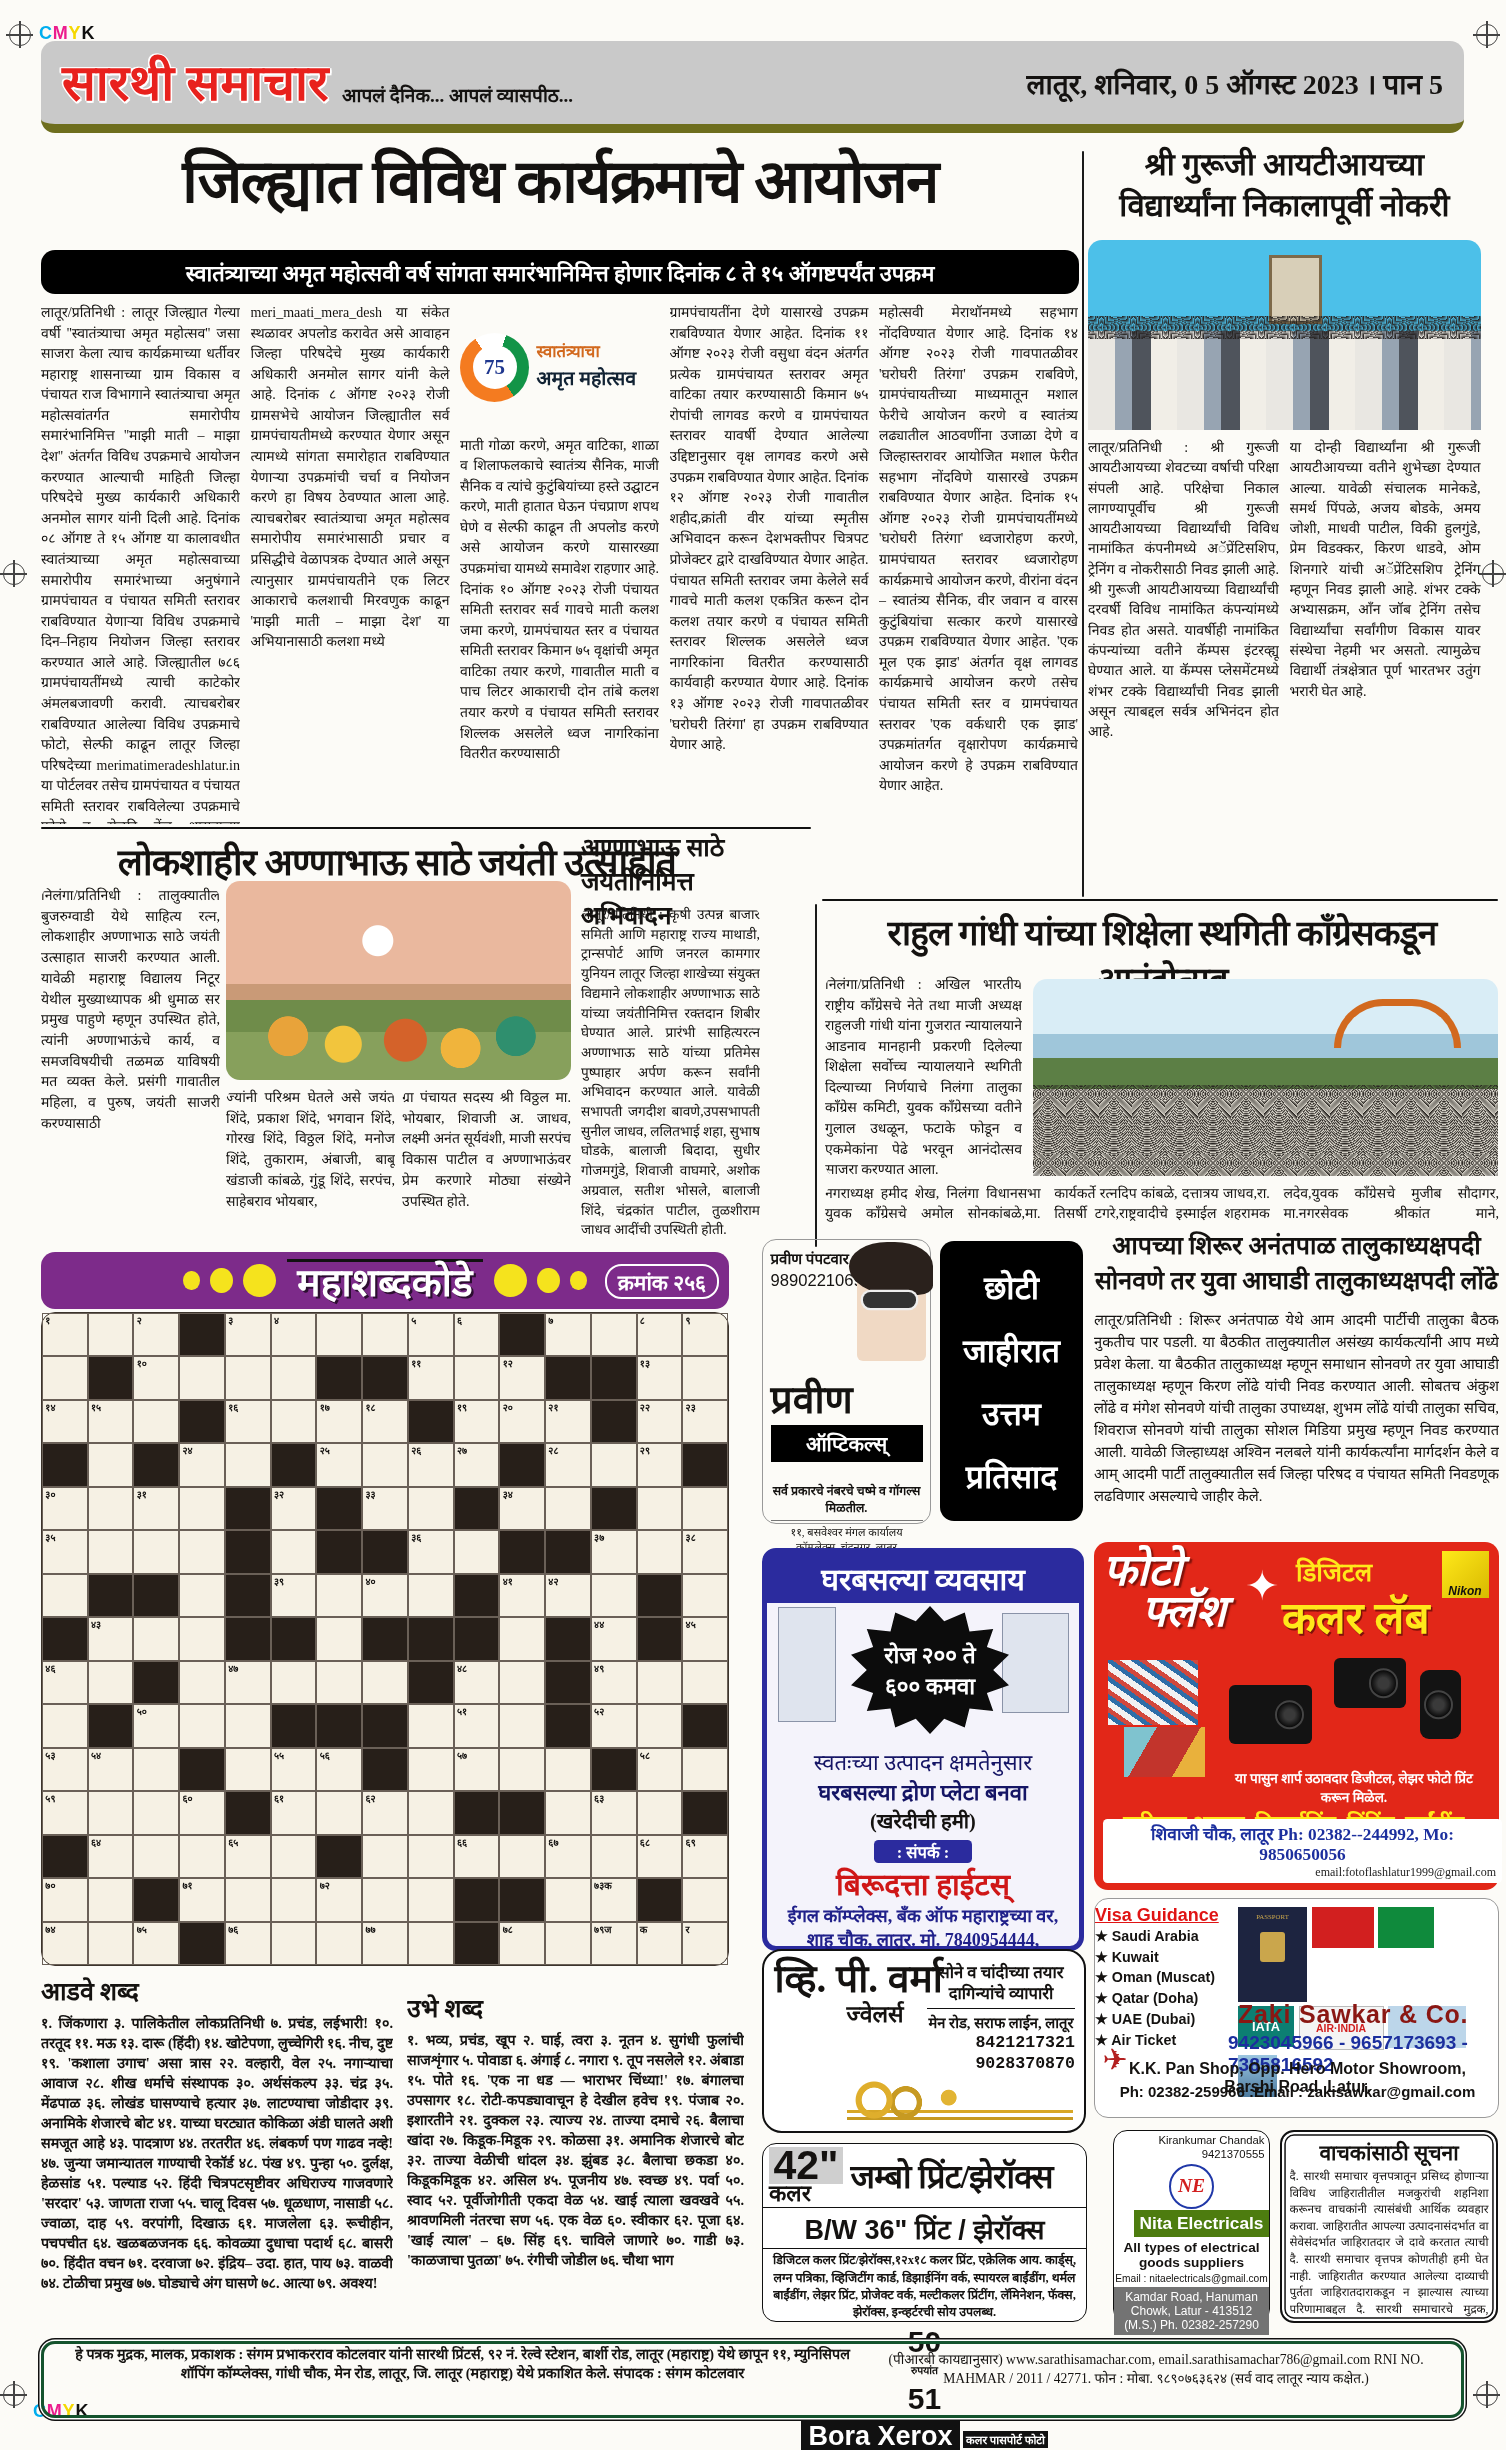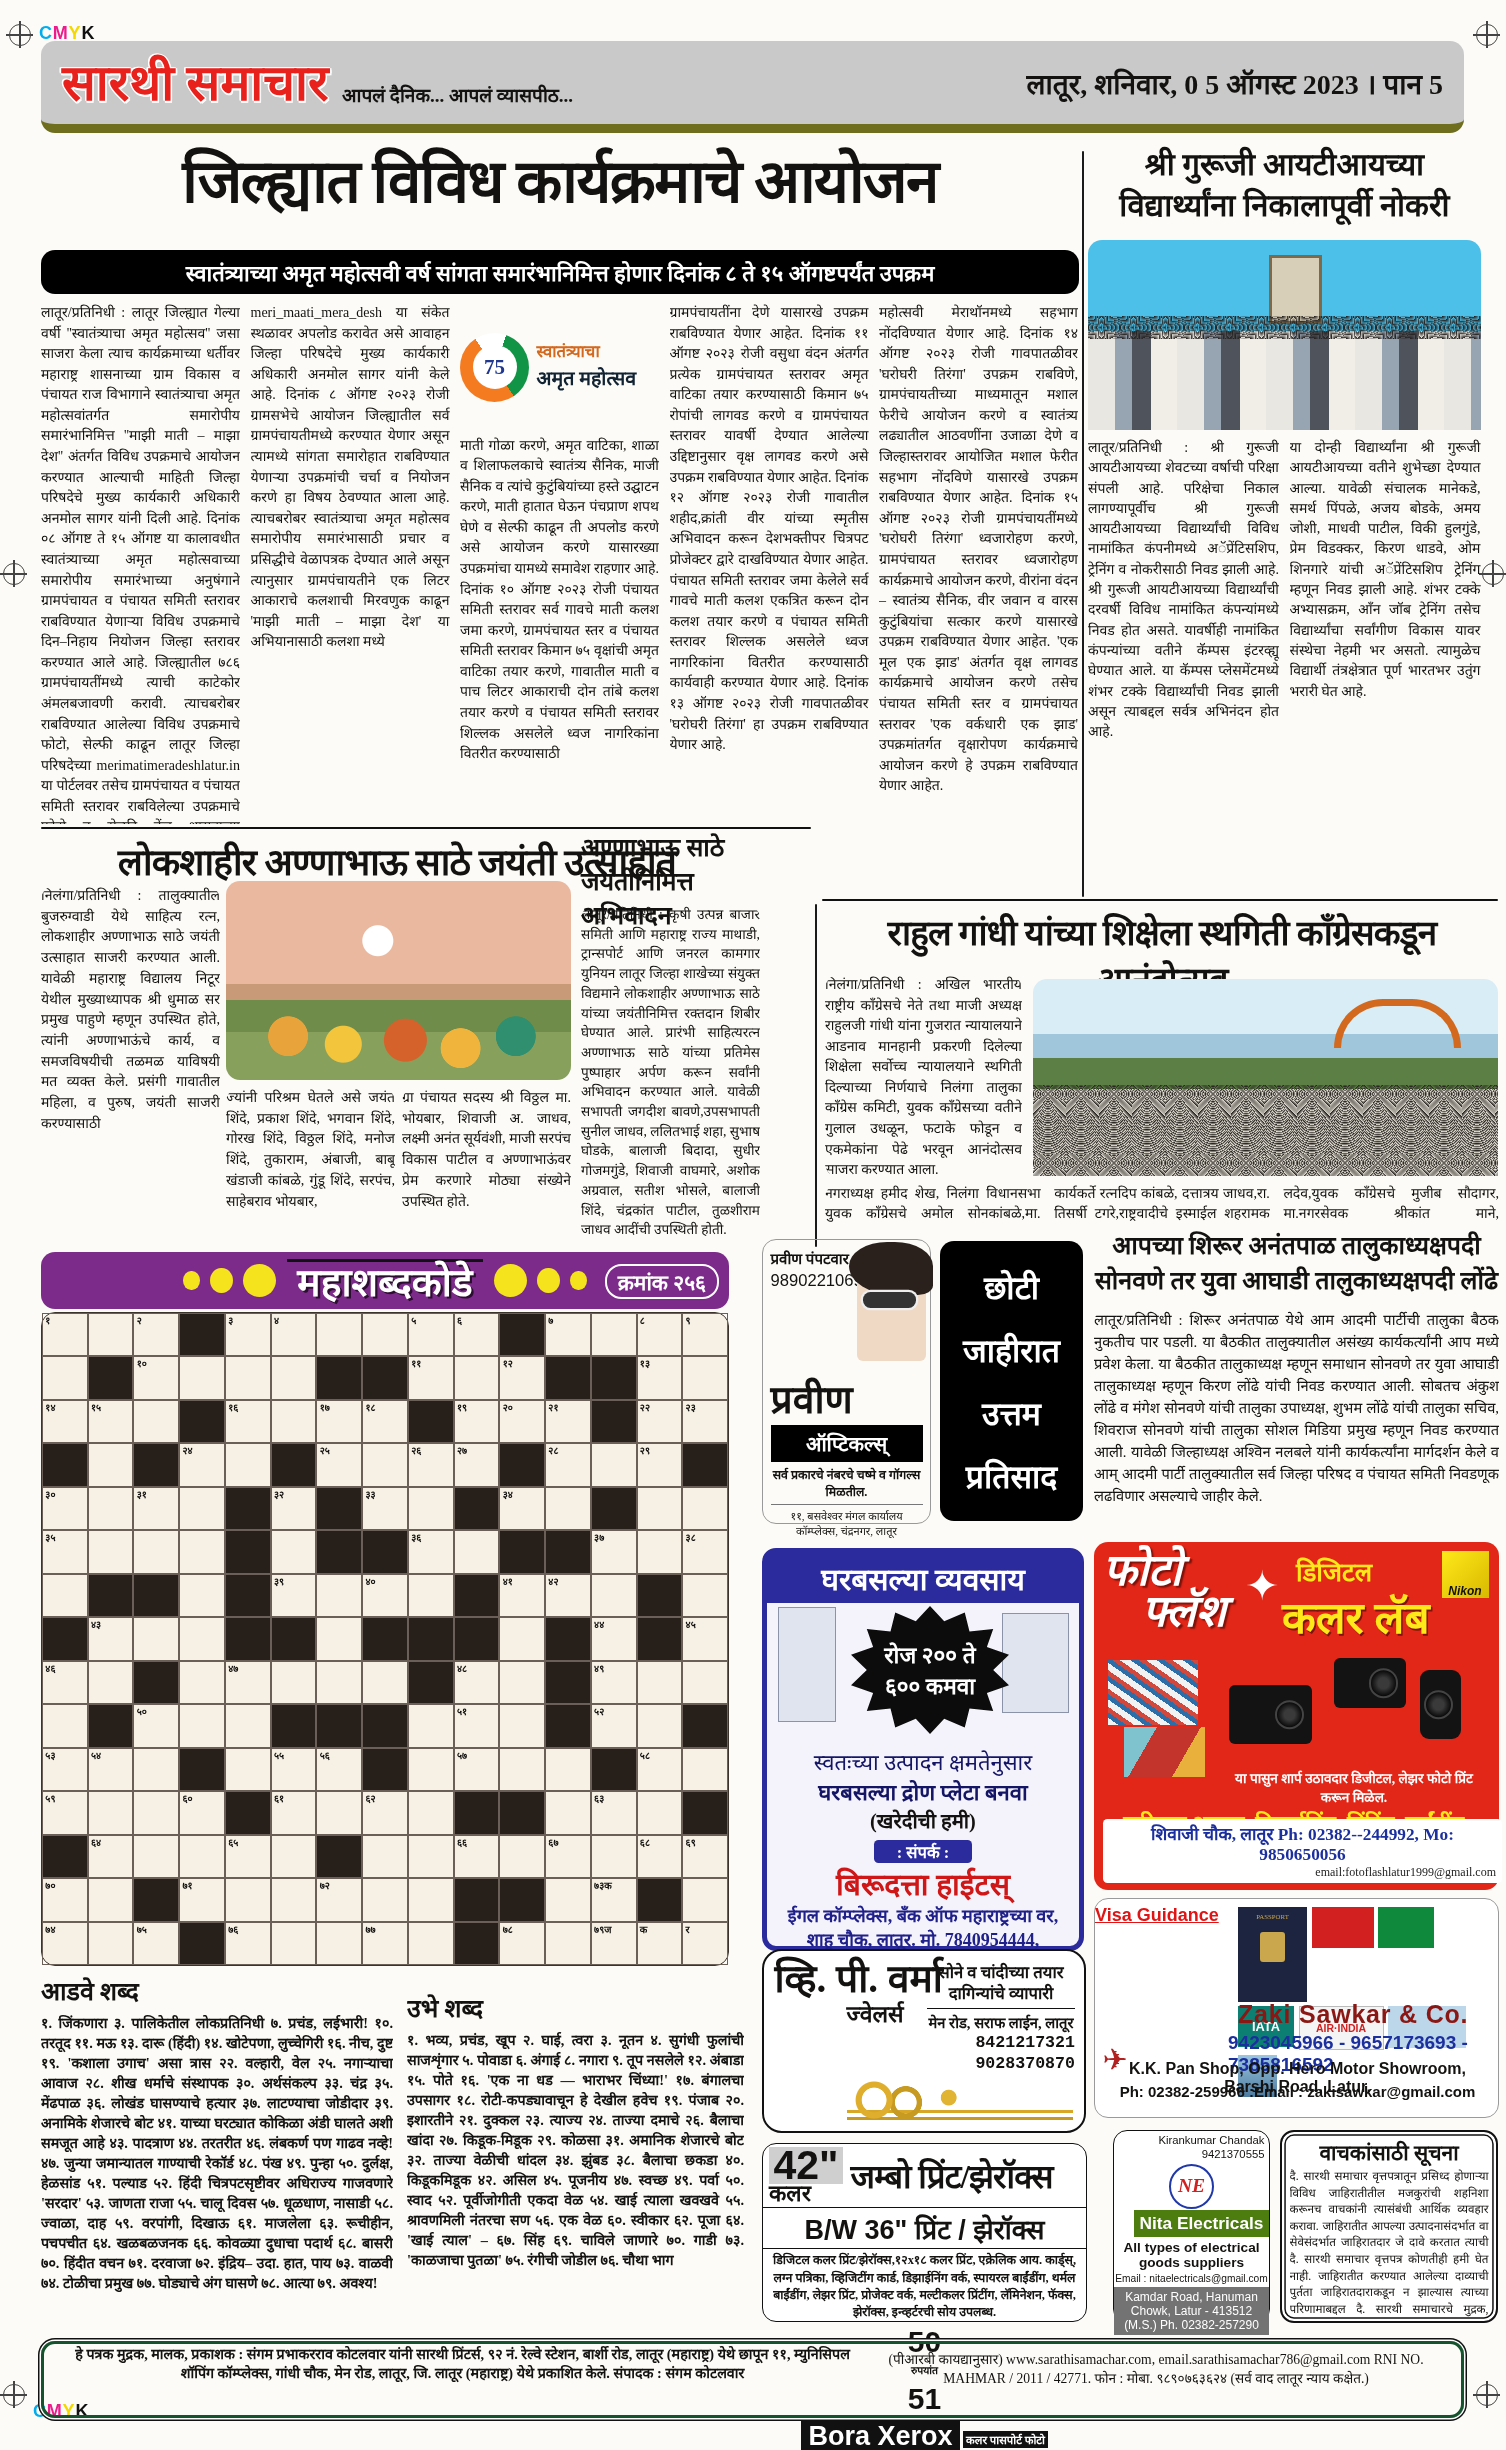--- a/index.html
+++ b/index.html
@@ -103,21 +103,21 @@
   .clue-title{font-size:25px;font-weight:bold;margin-bottom:6px;}
   .clue-text{font-size:14.3px;font-weight:bold;line-height:1.4;text-align:justify;}
   .praveen{left:762px;top:1239px;width:169px;height:285px;border:0.8px solid #999;padding:7.5px;}
   .pv-person{font-size:15px;font-weight:bold;}
   .pv-phone{font-size:16.6px;font-family:"Liberation Sans",sans-serif;margin-top:3px;}
   .pv-face{position:absolute;right:4.5px;top:7.5px;width:69px;height:113px;background:#f0d9c4;border-radius:30px 30px 6px 6px;}
   .pv-face::before{content:"";position:absolute;left:-7.5px;top:-6px;width:84px;height:53px;background:#2a211c;border-radius:50% 50% 20% 60%;}
   .pv-face::after{content:"";position:absolute;left:6px;top:44px;width:53px;height:16.6px;background:#333;border-radius:7.5px;box-shadow:0 0 0 2.3px #eee;}
   .pv-brand{font-size:39px;font-weight:bold;margin-top:89px;line-height:1;}
   .pv-sub{background:#000;color:#fff;text-align:center;font-size:20.3px;font-weight:bold;padding:4.5px 0;margin-top:6px;}
-  .pv-line{font-size:12.4px;font-weight:bold;text-align:center;margin-top:4px;}
+  .pv-line{font-size:12.4px;font-weight:bold;text-align:center;margin-top:20px;}
   .pv-addr{font-size:11px;text-align:center;margin-top:4.5px;border-top:0.8px solid #777;padding-top:3px;}
 
   .choti{left:940px;top:1241px;width:143px;height:280px;background:#000;color:#fff;display:flex;flex-direction:column;
          justify-content:space-around;align-items:center;padding:13.6px 0;}
   .choti div{font-size:32px;font-weight:bold;}
 
   .aap-head{left:1094px;top:1228px;width:405px;font-size:25px;font-weight:bold;text-align:center;line-height:1.4;}
   .aap-body{left:1094px;top:1309px;width:405px;height:226px;font-size:14.7px;line-height:1.5;}
 
   .ghar{left:762px;top:1548px;width:322px;height:403px;border:5.3px solid #2b2b9e;background:#f4f3fb;}
@@ -782,20 +782,28 @@
       <div class="vm-t">दागिन्यांचे व्यापारी</div>
       <div class="vm-addr">मेन रोड, सराफ लाईन, लातूर</div>
       <div class="vm-ph">8421217321</div>
       <div class="vm-ph">9028370870</div>
     </div>
     <div class="vm-jewels"></div>
   </div>
 
   <div class="abs zaki">
     <div class="zk-visa">Visa Guidance</div>
+    <div class="zk-items">
+        <div>★ Saudi Arabia</div>
+        <div>★ Kuwait</div>
+        <div>★ Oman (Muscat)</div>
+        <div>★ Qatar (Doha)</div>
+        <div>★ UAE (Dubai)</div>
+        <div>★ Air Ticket</div>
+      </div>
     <div class="zk-plane">✈</div>
     <div class="zk-logos">
       <div class="zk-pass">PASSPORT</div>
       <div class="zk-red"></div>
       <div class="zk-green"></div>
       <div class="zk-iata">IATA</div>
       <div class="zk-air">AIR·INDIA</div>
       <div class="zk-pan"></div>
       <div class="zk-burj"></div>
     </div>

